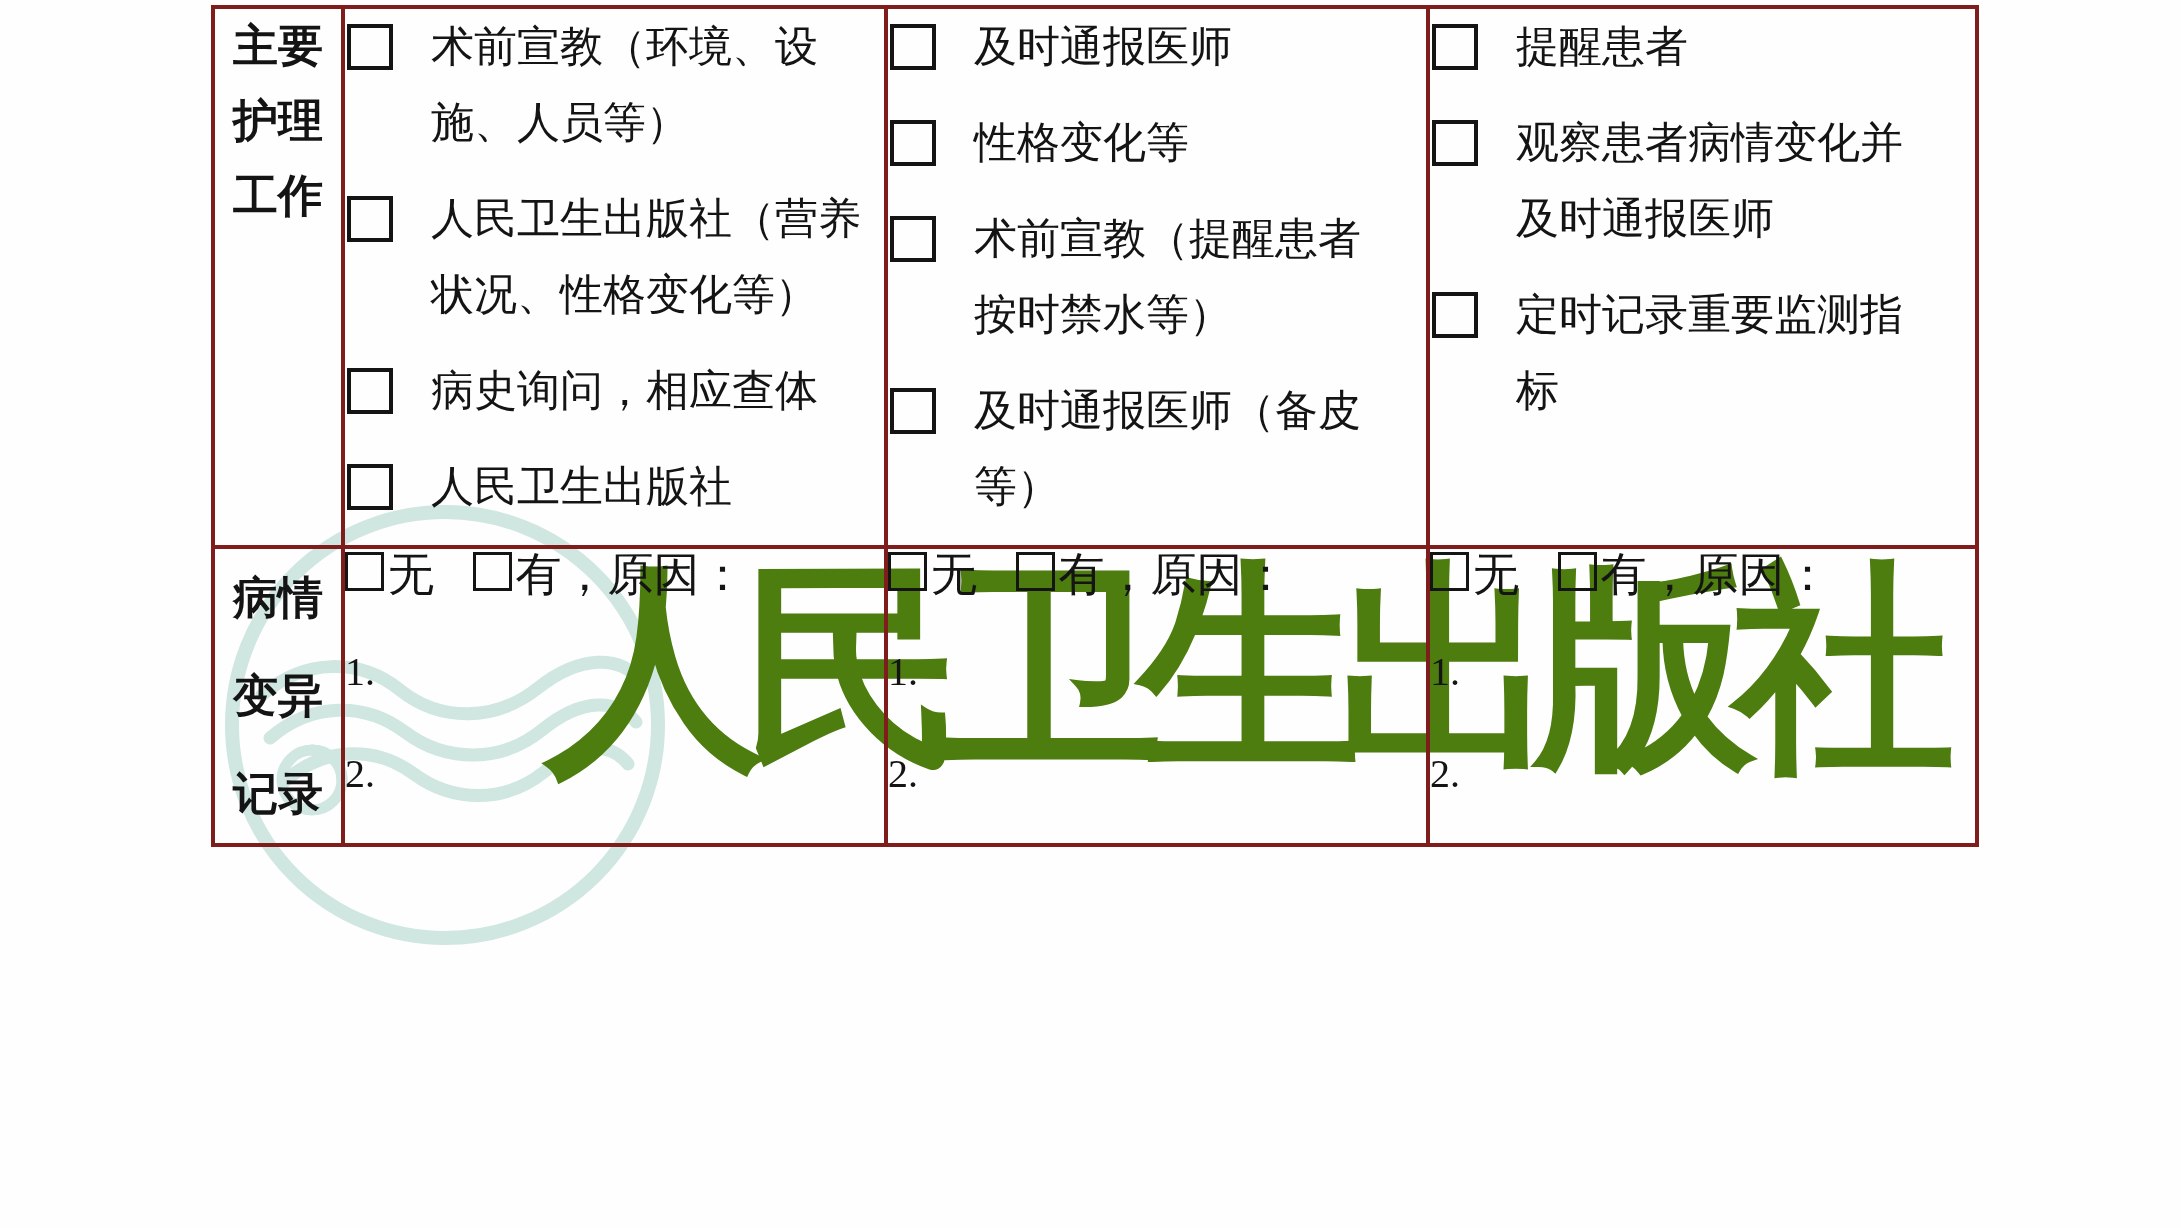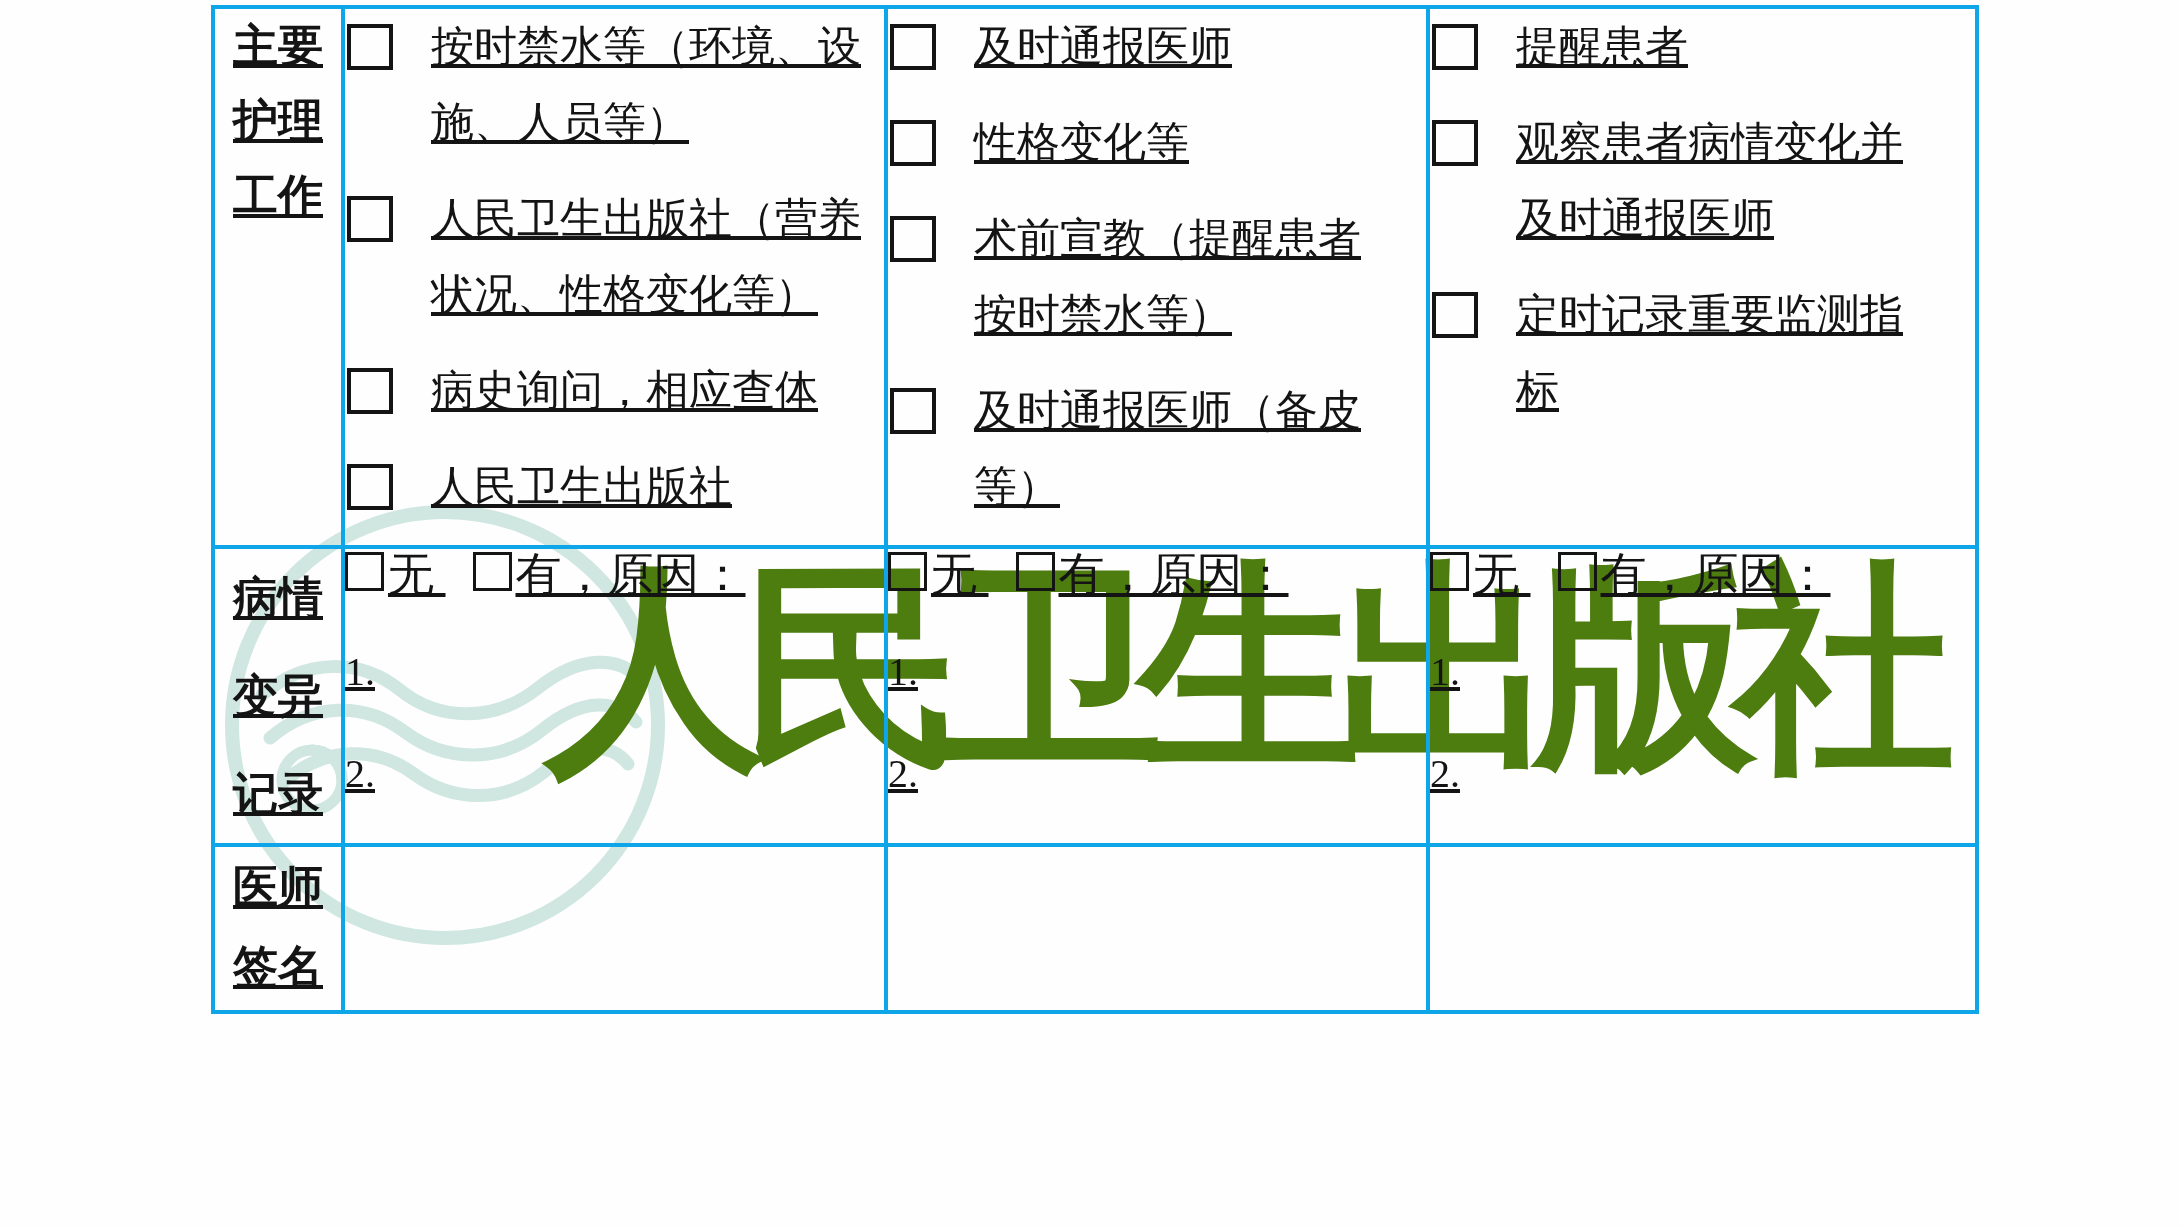--- a/index.html
+++ b/index.html
@@ -20,25 +20,24 @@
     letter-spacing:-24px; white-space:nowrap;
     color:#4d7c0f;
   }
   
   table.pathway{
     position:absolute; left:211px; top:5px; z-index:2;
     border-collapse:collapse; table-layout:fixed;
     background:transparent;
   }
   table.pathway td{
-    border:4px solid #0ea5e9;
+    border:4px solid #7f1d1d;
     vertical-align:top;
     background:transparent;
     padding:0;
-    text-decoration:underline;
   }
   td.label-cell{
     text-align:center;
     font-weight:bold;
     font-size:45px;
     white-space:pre-line;
   }
   td.lab1{line-height:75px; padding-top:12px;}
   td.lab2{line-height:98px; padding-top:30px;}
   td.lab3{line-height:80px; padding-top:26px;}
@@ -95,21 +94,21 @@
 
   <tbody>
       <tr style="height:513px">
     <td class="label-cell lab1">主要
 护理
 工作</td>
 
     <td class="work-cell">
       <div class="check-item">
         <span class="cbx"></span>
-        <span class="item-text">按时禁水等（环境、设
+        <span class="item-text">术前宣教（环境、设
 施、人员等）</span>
       </div>
       <div class="check-item">
         <span class="cbx"></span>
         <span class="item-text">人民卫生出版社（营养
 状况、性格变化等）</span>
       </div>
       <div class="check-item">
         <span class="cbx"></span>
         <span class="item-text">病史询问，相应查体</span>
@@ -186,21 +185,14 @@
       <div class="opt-line">
         <span class="cbx-sm"></span><span>无</span>
         <span class="cbx-sm second"></span><span>有，原因：</span>
       </div>
       <div class="num-line">1.</div>
       <div class="num-line n2">2.</div>
     </td>
   </tr>
 
 
-  <tr style="height:167px">
-    <td class="label-cell lab4">医师
-签名</td>
-    <td class="sig-cell"></td>
-    <td class="sig-cell"></td>
-    <td class="sig-cell"></td>
-  </tr>
 </tbody>
   </table>
 
 </body></html>

